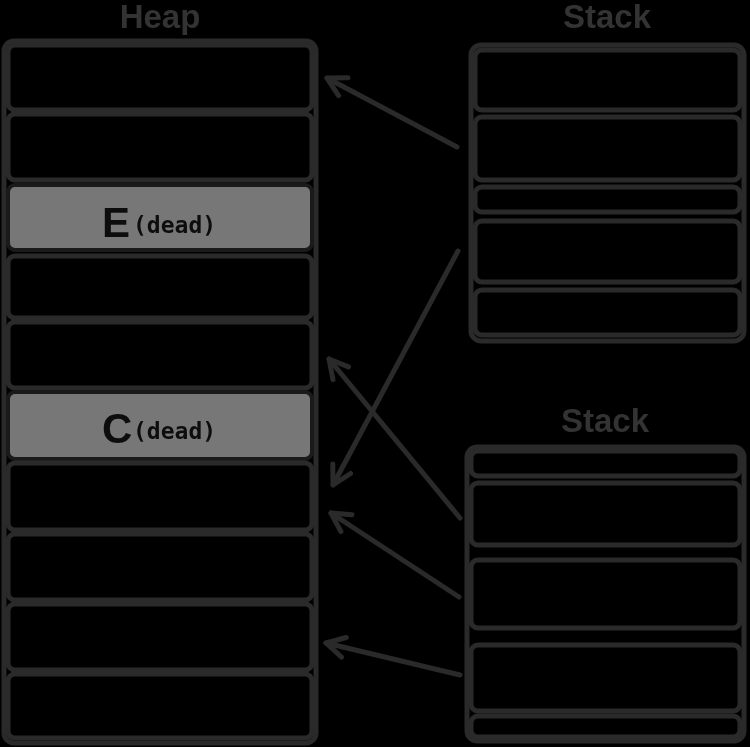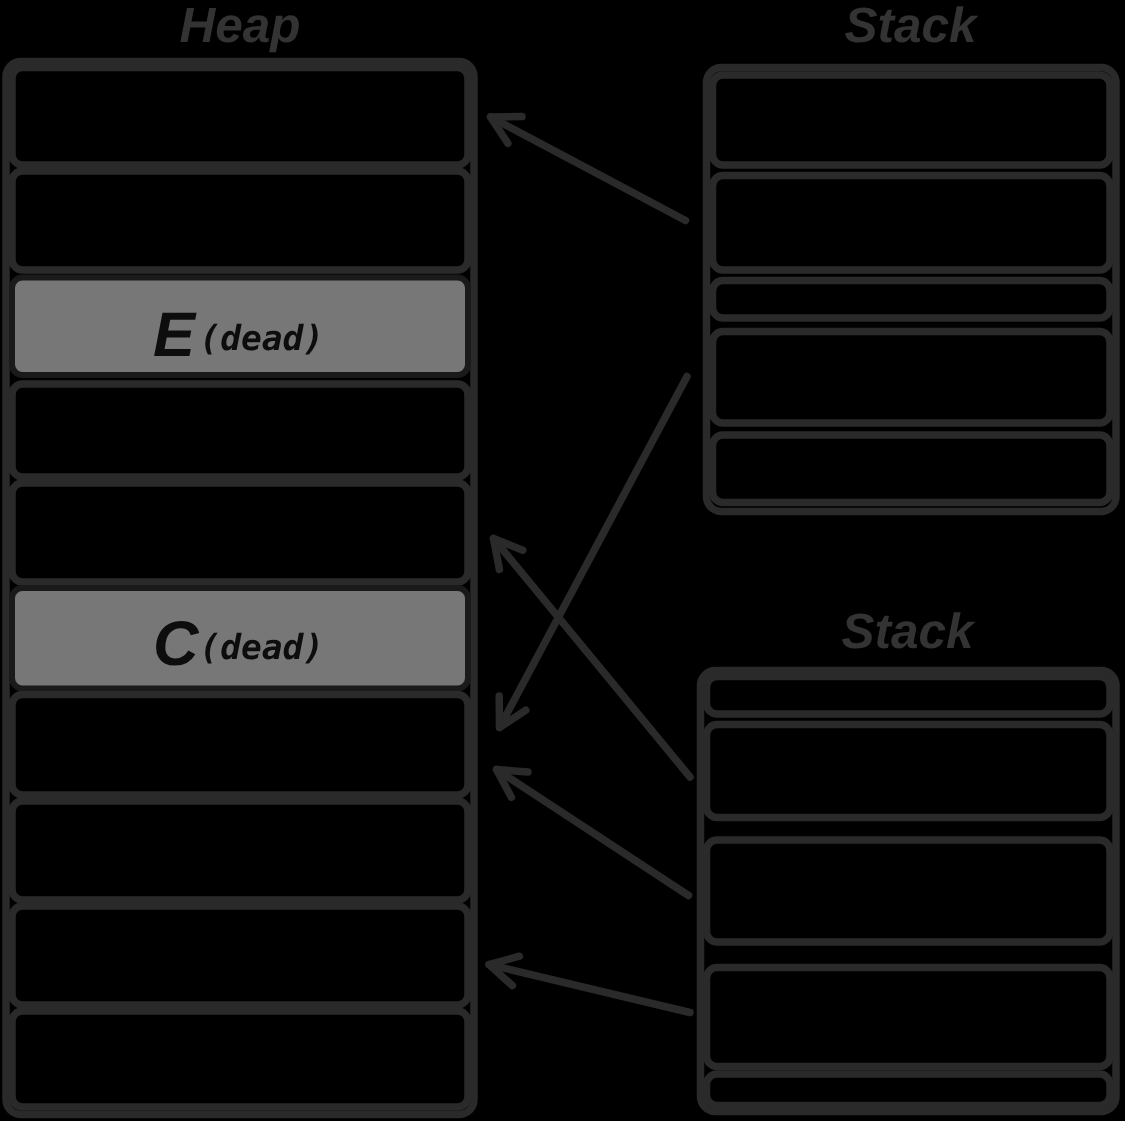--- a/index.html
+++ b/index.html
@@ -1,16 +1,16 @@
 <!DOCTYPE html>
 <html style="--title-color: #333333; --dead-text-color: #0d0d0d;"><head>
 <meta charset="utf-8">
 <style>
   html, body { margin: 0; padding: 0; background: #000000; }
-  .stage { position: relative; width: 750px; height: 747px; overflow: hidden; font-style: italic; }
+  .stage { position: relative; width: 750px; height: 747px; overflow: hidden; }
   svg { display: block; }
   text { font-family: "Liberation Sans", sans-serif; }
   .title {
     font-size: 33px;
     font-weight: 700;
     letter-spacing: 0px;
     fill: var(--title-color, #333333);
   }
   .dead-main {
     font-size: 42px;

